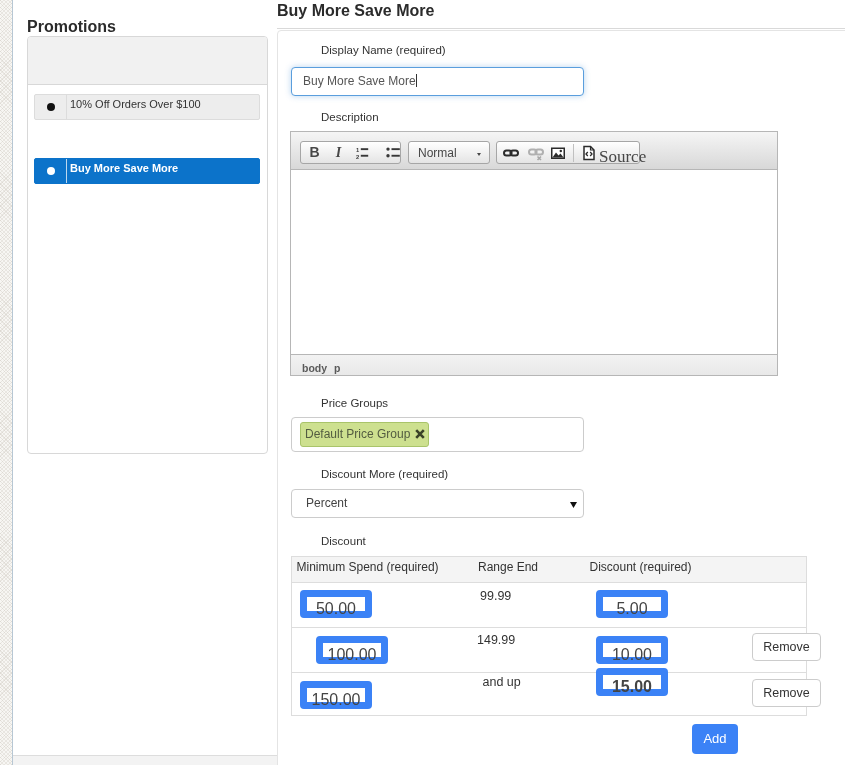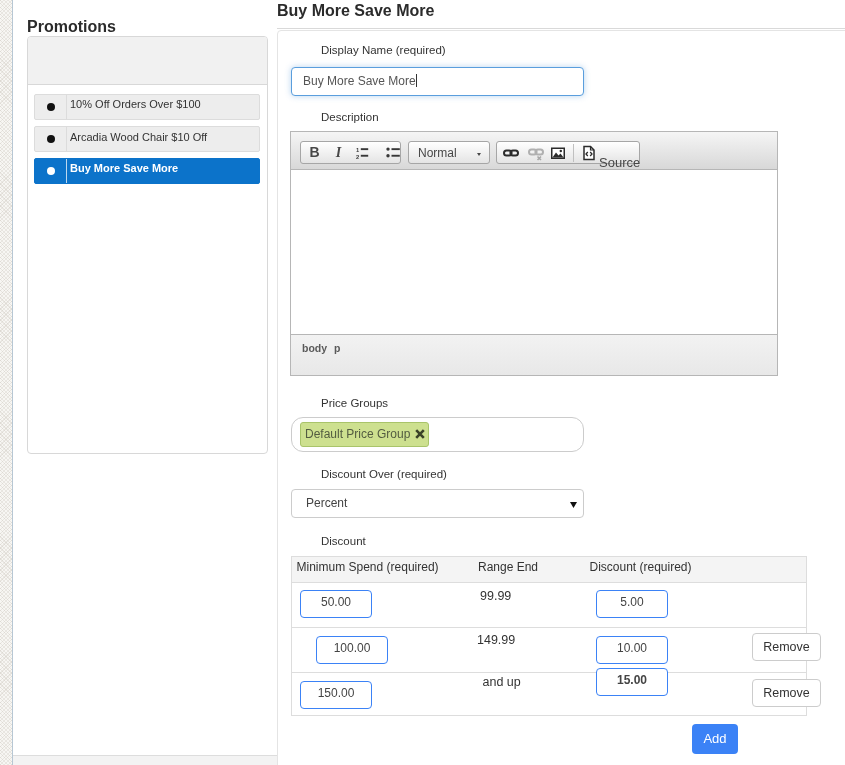--- a/index.html
+++ b/index.html
@@ -47,63 +47,58 @@
 
 #editor { left:290px; top:131px; width:488px; height:245px; border:1px solid #b6b6b6; background:#fff; }
 #toolbar { position:absolute; left:0; top:0; width:100%; height:38px; background:linear-gradient(#f5f5f5,#d8d8d8); border-bottom:1px solid #b6b6b6; }
 .tgroup { position:absolute; top:9px; height:23px; background:linear-gradient(#fff, #e4e4e4); border:1px solid #a6a6a6; border-radius:3px; }
 #tg1 { left:9px; width:101px; }
 #tgcombo { left:117px; width:82px; }
 #tg3 { left:205px; width:144px; background:linear-gradient(#fff,#e4e4e4); }
 .tbtn { position:absolute; top:0; height:21px; text-align:center; color:#474747; }
 #combotext { position:absolute; left:9px; top:4px; font-size:12px; color:#474747; }
 #comboarrow { position:absolute; right:8px; top:11px; width:0; height:0; border-left:2.5px solid transparent; border-right:2.5px solid transparent; border-top:3.5px solid #474747; }
-#srctext { position:absolute; left:102px; top:13px; font-size:13px; color:#474747; }
+#srctext { position:absolute; left:102px; top:5px; font-size:17px; color:#474747;font-family:Liberation Serif, serif; }
 .vsep { position:absolute; top:2px; height:18px; width:1px; background:#c0c0c0; }
 #econtent { position:absolute; left:0; top:39px; width:100%; height:186px; background:#fff; font-size:12px; color:#333; }
 #econtent p { position:absolute; left:17.5px; top:21px; }
-#ebottom { position:absolute; left:0; bottom:0; width:100%; height:41px; background:linear-gradient(#f2f2f2,#e8e8e8); border-top:1px solid #b6b6b6; font-size:10.5px; font-weight:bold; color:#5a5a5a; }
-
-
-#pgbox { left:291px; top:417px; width:293px; height:35px; border:1px solid #ccc; border-radius:12px; background:#fff; }
+#ebottom { position:absolute; left:0; bottom:0; width:100%; height:21px; background:linear-gradient(#f2f2f2,#e8e8e8); border-top:1px solid #b6b6b6; font-size:10.5px; font-weight:bold; color:#5a5a5a; }
+
+
+#pgbox { left:291px; top:417px; width:293px; height:35px; border:1px solid #ccc; border-radius:4px; background:#fff; }
 #pgtag { left:8px; top:4px; height:25px; background:#cde08f; border:1px solid #a9c46a; border-radius:3px; font-size:12px; color:#535c41; line-height:23px; padding:0 3px 0 4px; position:absolute; }
 #pgtag svg { margin-left:5px; vertical-align:-1px; }
 
 
 #dtselect { left:291px; top:489px; width:293px; height:29px; border:1px solid #ccc; border-radius:4px; background:#fff; font-size:12px; color:#444; line-height:27px; padding-left:14px; }
 #dtselect .arr { position:absolute; right:6.5px; top:12px; width:7px; height:6px; line-height:0; }
 
 
 #dtable { left:291px; top:556px; width:516px; height:160px; border:1px solid #ddd; background:#fff; }
 #thead { position:absolute; left:0; top:0; width:100%; height:25px; background:#f4f4f4; }
 .th { position:absolute; top:3px; font-size:12px; color:#333; }
 .rowline { position:absolute; left:0; width:100%; height:1px; background:#ddd; }
-.cellinput { position:absolute; width:72px; height:28px; border:1px solid #3b82f6; border-radius:4px; background:#fff; font-size:12px; color:#444; line-height:23px; text-align:center; }
+.cellinput { position:absolute; width:72px; height:28px; border:7px solid #3b82f6; border-radius:4px; background:#fff; font-size:16px; color:#444; line-height:23px; text-align:center; }
 .rangetxt { position:absolute; font-size:12.5px; color:#333; }
 .rbtn { position:absolute; left:752px; width:69px; height:28px; background:#fff; border:1px solid #ccc; border-radius:4px; font-size:12.5px; color:#333; text-align:center; line-height:26px; }
 #addbtn { left:692px; top:724px; width:46px; height:30px; background:#3b82f6; border-radius:4px; color:#fff; font-size:13px; text-align:center; line-height:30px; }
 </style>
 </head>
 <body>
 <div id="strip" class="abs"></div>
 <div id="leftcol" class="abs"></div>
 <div id="belowleft" class="abs"></div>
 <h1 class="promos">Promotions</h1>
 <div id="panel" class="abs">
   <div id="panelhead" class="abs"></div>
   <div class="item" style="top:56.5px;padding-left:18px;">
       <span class="bullet"></span>
       <span class="sep"></span>
       <span class="txt">10% Off Orders Over $100</span>
     </div>
-  <div class="item" style="top:89px;">
-      <span class="bullet"></span>
-      <span class="sep"></span>
-      <span class="txt">Arcadia Wood Chair $10 Off</span>
-    </div>
   <div class="item sel" style="top:120.8px;">
       <span class="bullet"></span>
       <span class="sep"></span>
       <span class="txt">Buy More Save More</span>
     </div>
 </div>
 
 <div id="headrule" class="abs"></div>
 <div id="formpanel" class="abs"></div>
 <h2 class="title">Buy More Save More</h2>
@@ -182,21 +177,21 @@
     </div>
 </div>
 
 <div class="lbl" style="top:397px;">Price Groups</div>
 <div id="pgbox" class="abs">
     <div id="pgtag">Default Price Group<svg width="10" height="10" viewBox="0 0 10 10">
         <path d="M1.2 1.2 L8.8 8.8 M8.8 1.2 L1.2 8.8" stroke="#3a4228" stroke-width="2.6"></path>
       </svg></div>
   </div>
 
-<div class="lbl" style="top:468px;">Discount Over (required)</div>
+<div class="lbl" style="top:468px;">Discount More (required)</div>
 <div id="dtselect" class="abs">Percent<span class="arr"><svg width="7" height="6" viewBox="0 0 7 6">
         <polygon points="0,0 7,0 3.5,6" fill="#111"></polygon>
       </svg></span></div>
 
 <div class="lbl" style="top:535px;">Discount</div>
 <div id="dtable" class="abs">
   <div id="thead"></div>
   <div class="th" style="left:4.5px;">Minimum Spend (required)</div>
   <div class="th" style="left:186px;">Range End</div>
   <div class="th" style="left:297.5px;">Discount (required)</div>

